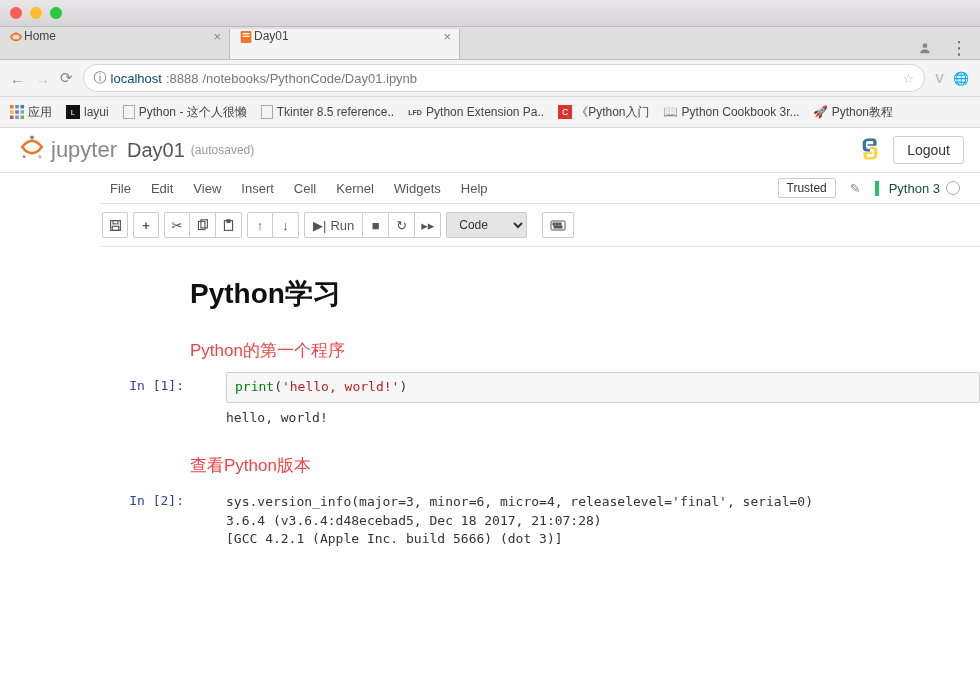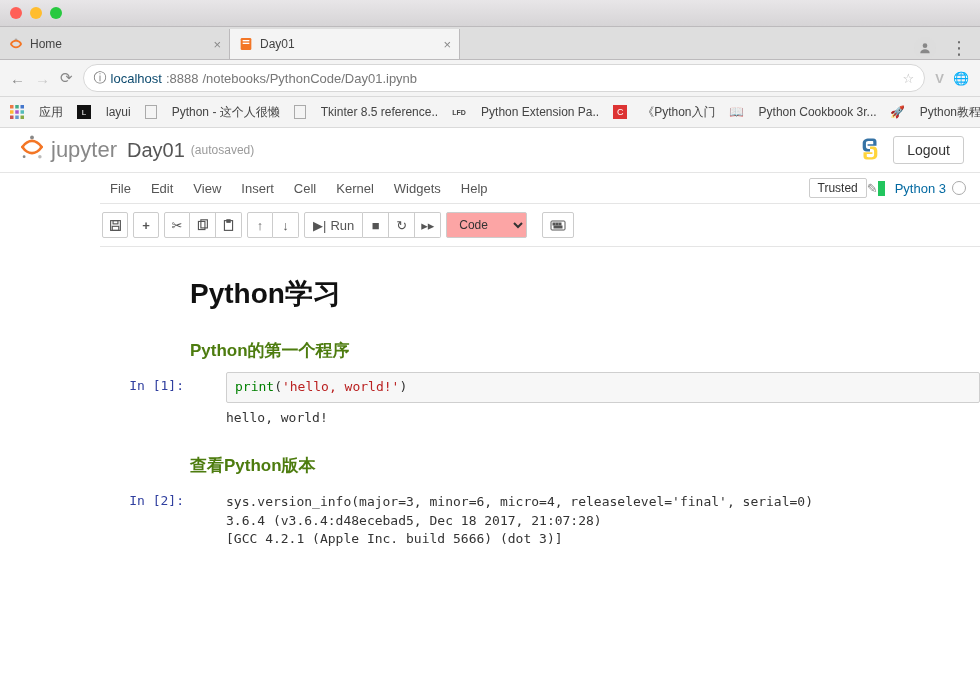--- a/index.html
+++ b/index.html
@@ -1,68 +1,68 @@
 <!DOCTYPE html>
 <html><head>
 <meta charset="utf-8">
 <style>
 html, body { margin:0; padding:0; font-family:-apple-system,BlinkMacSystemFont,"Segoe UI",Helvetica,Arial,sans-serif; font-size:13px; background:#fff; color:#333; }
 .window { width:980px; height:684px; display:flex; flex-direction:column; overflow:hidden; position:relative; }
 .titlebar { height:26px; background:linear-gradient(#e8e6e8,#d6d4d6); display:flex; align-items:center; padding:0 10px; gap:8px; border-bottom:1px solid #bcbabc; }
 .tlbtn { width:12px; height:12px; border-radius:50%; }
 .close{background:#ff5f57;} .min{background:#ffbd2e;} .max{background:#28c940;}
 .tabsrow { height:32px; background:#dedede; display:flex; align-items:flex-end; border-bottom:1px solid #bcbabc; }
-.tab { flex:0 0 230px; height:30px; display:flex; align-items:center; padding:0 8px; font-size:12px; color:#444; border-right:1px solid #bcbabc; gap:6px; box-sizing:border-box;margin-top:16px; }
+.tab { flex:0 0 230px; height:30px; display:flex; align-items:flex-start; padding:0 8px; font-size:12px; color:#444; border-right:1px solid #bcbabc; box-sizing:border-box;margin-top:16px; }
 .tab.active { background:#f4f4f4; }
 .tab .favico { width:16px; height:16px; display:flex; align-items:center; justify-content:center; }
 .tab .title { flex:1; overflow:hidden; text-overflow:ellipsis; white-space:nowrap; }
 .tab .x { color:#888; font-size:13px; }
 .tabremain { flex:1; display:flex; align-items:center; justify-content:flex-end; padding-right:12px; gap:14px; color:#666; }
 .avatar-circle { width:22px; height:22px; border-radius:50%; background:#ddd; display:flex; align-items:center; justify-content:center; color:#777; font-size:14px; }
 .addrrow { height:36px; background:#f4f4f4; display:flex; align-items:center; padding:0 10px; gap:10px; border-bottom:1px solid #d9d9d9; }
 .navico { color:#888; font-size:15px; }
 .addrbar { flex:1; height:26px; border:1px solid #d7d7d7; border-radius:14px; background:#fff; display:flex; align-items:center; padding:0 10px; color:#555; font-size:13px; gap:4px; }
 .url-host { color:#0c4a6e; }
 .url-path { color:#777; }
 .righticons { display:flex; align-items:center; gap:10px; color:#888; }
 .bmrow { height:30px; background:#f4f4f4; display:flex; align-items:center; padding:0 10px; gap:14px; border-bottom:1px solid #dadada; font-size:12px; color:#444; overflow:hidden; white-space:nowrap; }
-.bm { display:inline-flex; align-items:center; gap:15px; }
+.bm { display:inline-flex; align-items:center; gap:4px; }
 .bm .ico { width:14px; height:14px; display:inline-flex; align-items:center; justify-content:center; }
 .page { flex:1; overflow:auto; background:#fff; }
 .nbhead { height:44px; border-bottom:1px solid #e5e5e5; display:flex; align-items:center; padding:0 16px 0 18px; }
 .juplogo { display:flex; align-items:center; gap:5px; color:#777; font-size:22px; }
 .jup-ico svg { width:28px; height:28px; }
 .nbtitle { font-size:20px; color:#555; margin-left:10px; }
 .autosave { font-size:12px; color:#9a9a9a; margin-left:6px; }
 .headright { margin-left:auto; display:flex; align-items:center; gap:10px; }
 .py-ico svg { width:26px; height:26px; }
 .logoutbtn { border:1px solid #ccc; border-radius:3px; padding:5px 13px; font-size:14px; color:#333; background:#fff; }
 .nbbody { width:880px; margin:0 auto 0 100px; }
 .menubar { height:30px; display:flex; align-items:center; border-bottom:1px solid #e5e5e5; }
 .menuitem { padding:4px 10px; color:#555; font-size:13px; }
-.menu-right { margin-left:auto; display:flex; align-items:center; gap:0; padding-right:14px; }
+.menu-right { margin-left:auto; display:flex; align-items:center; gap:14px; padding-right:20px; }
 .trusted { border:1px solid #ccc; border-radius:2px; padding:2px 8px; font-size:12px; color:#333; }
 .editico { color:#888; }
-.kname { color:#0369a1; font-size:13px; border-left:7px solid #22c55e; padding-left:10px; display:flex; align-items:center; gap:6px; }
+.kname { color:#14532d; font-size:13px; border-left:4px solid #22c55e; padding-left:10px; display:flex; align-items:center; gap:6px; }
 .kstatus { width:12px; height:12px; border:1px solid #aaa; border-radius:50%; }
 .toolbar { height:36px; display:flex; align-items:center; padding:3px 2px; border-bottom:1px solid #e5e5e5; gap:5px; }
 .tbtn { border:1px solid #ccc; border-radius:2px; min-width:26px; height:26px; display:flex; align-items:center; justify-content:center; font-size:13px; color:#555; background:#fff; box-sizing:border-box; }
 .tbtn.run { padding:0 8px; gap:4px; }
 .tbtn-group { display:flex; }
 .tbtn-group .tbtn { border-radius:0; }
 .tbtn-group .tbtn:first-child { border-radius:2px 0 0 2px; }
 .tbtn-group .tbtn:last-child { border-radius:0 2px 2px 0; border-left:none; }
 .tbtn-group .tbtn + .tbtn { border-left:none; }
-.celltype { border:1px solid #ccc; border-radius:2px; height:26px; padding:0 22px 0 8px; font-size:12px; color:#333; background:#fca5a5; }
+.celltype { border:1px solid #ccc; border-radius:2px; height:26px; padding:0 22px 0 8px; font-size:12px; color:#333; background:#e5e5e5; }
 .cmdico { border:1px solid #ccc; border-radius:2px; height:24px; width:30px; display:flex; align-items:center; justify-content:center; margin-left:10px; font-size:12px; }
 .nbcontent { padding:10px 0 20px; }
 .rendered { padding:0 6px 0 90px; }
 .rendered h1 { font-size:28px; font-weight:bold; margin:18px 0 10px; color:#111; }
 .rendered h2 { font-size:22px; font-weight:bold; margin:26px 0 10px; color:#111; }
-.rendered h3 { font-size:17px; font-weight:bold; margin:26px 0 10px; color:#4d7c0f; }
+.rendered h3 { font-size:17px; font-weight:normal; margin:26px 0 10px; color:#ef4444; }
 .cell { display:flex; margin:6px 0 6px 0; }
 .prompt { flex:0 0 84px; text-align:right; padding:6px 8px 0 0; font-family:Menlo,Consolas,monospace; font-size:13px; color:#303F9F; }
 .inarea { flex:1;margin-left:34px; }
 .codebox { border:1px solid #cfcfcf; border-radius:2px; background:#f7f7f7; padding:5px 8px; font-family:Menlo,Consolas,monospace; font-size:13px; line-height:1.45; white-space:pre-wrap; }
 .output { font-family:Menlo,Consolas,monospace; font-size:13px; line-height:1.45; white-space:pre-wrap; padding:6px 0 0 0; }
 .kw-builtin { color:#008000; }
 .kw-str { color:#BA2121; }
 .kw-kw { color:#008000; font-weight:bold; }
 </style>
 </head>

